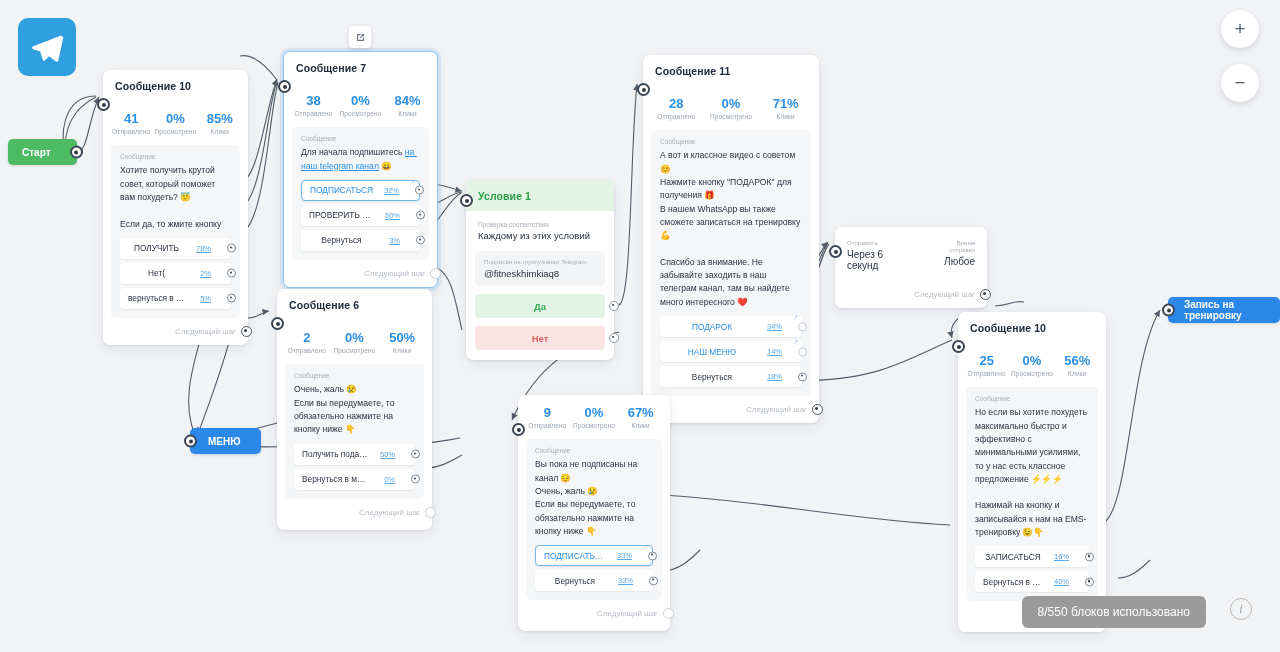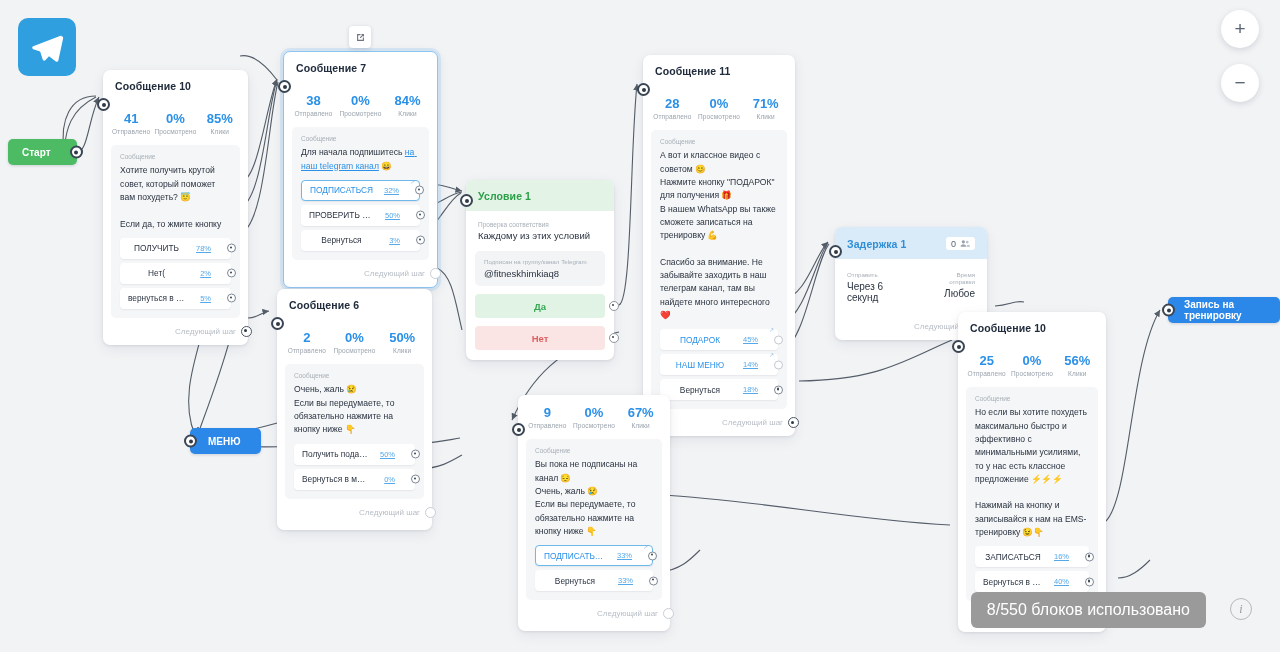--- a/index.html
+++ b/index.html
@@ -239,21 +239,21 @@
     width: 22px; height: 22px; border-radius: 4px;
     background: #fff;
     box-shadow: 0 1px 4px rgba(16,30,54,.16);
     display: flex; align-items: center; justify-content: center;
     cursor: pointer;
   }
   .status-pill {
     position: absolute; z-index: 10;
     background: #9a9a9a;
     color: #fff;
-    font-size: 16px;
+    font-size: 12px;
     border-radius: 6px;
     padding: 9px 16px;
   }
   .info-btn {
     position: absolute; z-index: 10;
     width: 22px; height: 22px; border-radius: 50%;
     border: 1.3px solid #b9b9b9;
     color: #9a9a9a; font-size: 12px; font-style: italic;
     display: flex; align-items: center; justify-content: center;
     font-family: "Liberation Serif", serif;
@@ -457,21 +457,21 @@
     <div class="cond-branch yes">
       <span>Да</span>
       <span class="bdot"></span>
     </div>
     <div class="cond-branch no" style="margin-bottom:10px;">
       <span>Нет</span>
       <span class="bdot"></span>
     </div>
   </div>
 
-  <div class="node" style="left:643px; top:55px; width:152px;">
+  <div class="node" style="left:643px; top:55px; width:176px;">
     <span class="port-in"></span>
     <div class="node-title">Сообщение 11</div>
     <div class="stats">
       <div class="stat">
           <div class="v">28</div>
           <div class="l">Отправлено</div>
         </div>
       <div class="stat">
           <div class="v">0%</div>
           <div class="l">Просмотрено</div>
@@ -484,21 +484,21 @@
     <div class="msgbox">
       <div class="msglabel">Сообщение</div>
       <div class="msgtext">А вот и классное видео с советом 😊
 Нажмите кнопку "ПОДАРОК" для получения 🎁
 В нашем WhatsApp вы также сможете записаться на тренировку 💪
 
 Спасибо за внимание. Не забывайте заходить в наш телеграм канал, там вы найдете много интересного ❤️</div>
       <div class="btns">
         <div class="btn-row">
           <span class="btn-label blue">ПОДАРОК</span>
-          <span class="btn-pct">45%</span>
+          <span class="btn-pct">34%</span>
           <span class="btn-ext">↗</span>
           <span class="btn-dot hollow"></span>
         </div>
         <div class="btn-row">
           <span class="btn-label blue">НАШ МЕНЮ</span>
           <span class="btn-pct">14%</span>
           <span class="btn-ext">↗</span>
           <span class="btn-dot hollow"></span>
         </div>
         <div class="btn-row">
@@ -509,32 +509,20 @@
       </div>
     </div>
     <div class="nextstep">
       <span class="t">Следующий шаг</span>
       <span class="d active"></span>
     </div>
   </div>
 
   <div class="node" style="left:835px; top:227px; width:152px;">
     <span class="port-in" style="top:18px;"></span>
-    <div class="node-title delay">
-      <span>Задержка 1</span>
-      <span class="delay-count">
-        <span>0</span>
-        <svg width="10" height="9" viewBox="0 0 18 14">
-          <circle cx="6" cy="4" r="3" fill="#9aa3ad"></circle>
-          <circle cx="13" cy="4.5" r="2.4" fill="#b9c0c8"></circle>
-          <path d="M1 13c0-2.8 2.3-4.6 5-4.6s5 1.8 5 4.6z" fill="#9aa3ad"></path>
-          <path d="M11.5 13c0-2.2 1.5-3.7 3.4-3.7S18 10.8 18 13z" fill="#b9c0c8"></path>
-        </svg>
-      </span>
-    </div>
     <div class="delay-body">
       <div class="delay-col">
         <div class="cap">Отправить</div>
         <div class="val">Через 6 секунд</div>
       </div>
       <div class="delay-col r">
         <div class="cap">Время отправки</div>
         <div class="val">Любое</div>
       </div>
     </div>

